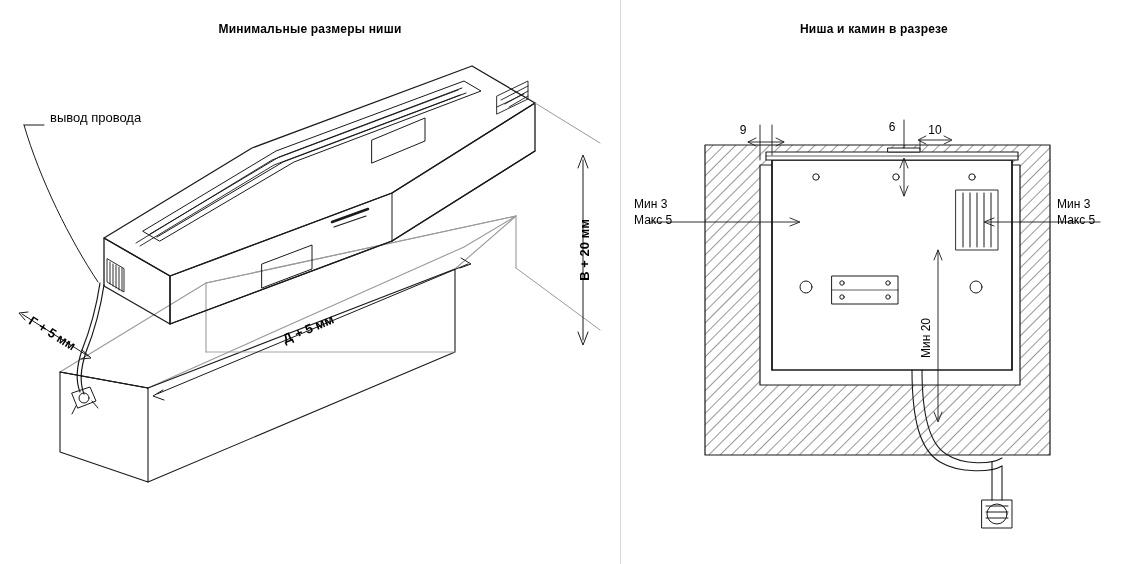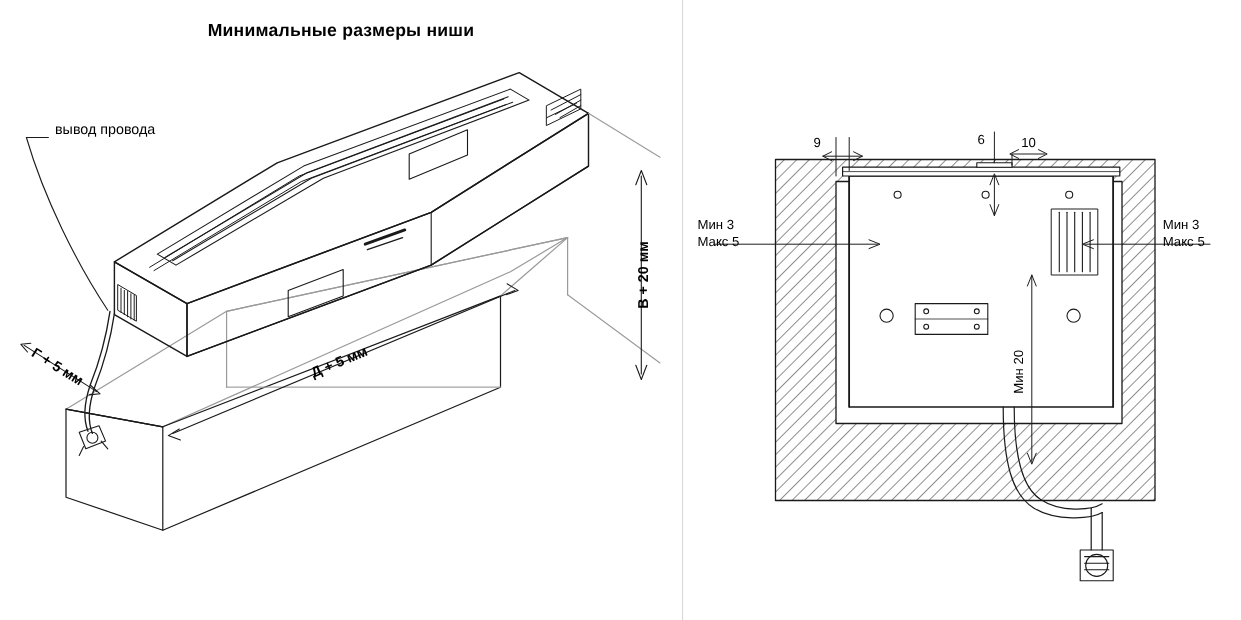--- a/index.html
+++ b/index.html
@@ -26,21 +26,21 @@
     height: 564px;
   }
   #panel-left  { left: 0;   width: 620px; }
   #panel-right { left: 620px; width: 508px; }
 
   .panel-title {
     position: absolute;
     width: 100%;
     text-align: center;
     font-weight: bold;
-    font-size: 16px;
+    font-size: 12px;
     letter-spacing: 0.2px;
     line-height: 26px;
   }
   #title-left  { top: 16px; left: 0; }
   #title-right { top: 16px; left: 0; }
 
   svg { display: block; }
   .svg-abs { position: absolute; top: 0; left: 0; }
 
   text {
@@ -188,20 +188,21 @@
 
       <text class="lbl-bold" x="310" y="333" transform="rotate(-22.6 310 333)" text-anchor="middle">Д + 5 мм</text>
 
       <text class="lbl-bold" x="50" y="337" transform="rotate(32 50 337)" text-anchor="middle">Г + 5 мм</text>
     </svg>
   </div>
 
   <div class="panel" id="panel-right">
 
     <div class="panel-title" id="title-right">
+      <div>Ниша и камин в разрезе</div>
     </div>
 
     <svg class="svg-abs" width="508" height="564" viewBox="0 0 508 564">
 
       <defs>
         <pattern id="hatch" patternUnits="userSpaceOnUse" width="8" height="8" patternTransform="rotate(45)">
           <line x1="0" y1="0" x2="0" y2="8" stroke="#1a1a1a" stroke-width="0.9"></line>
         </pattern>
       </defs>
 

